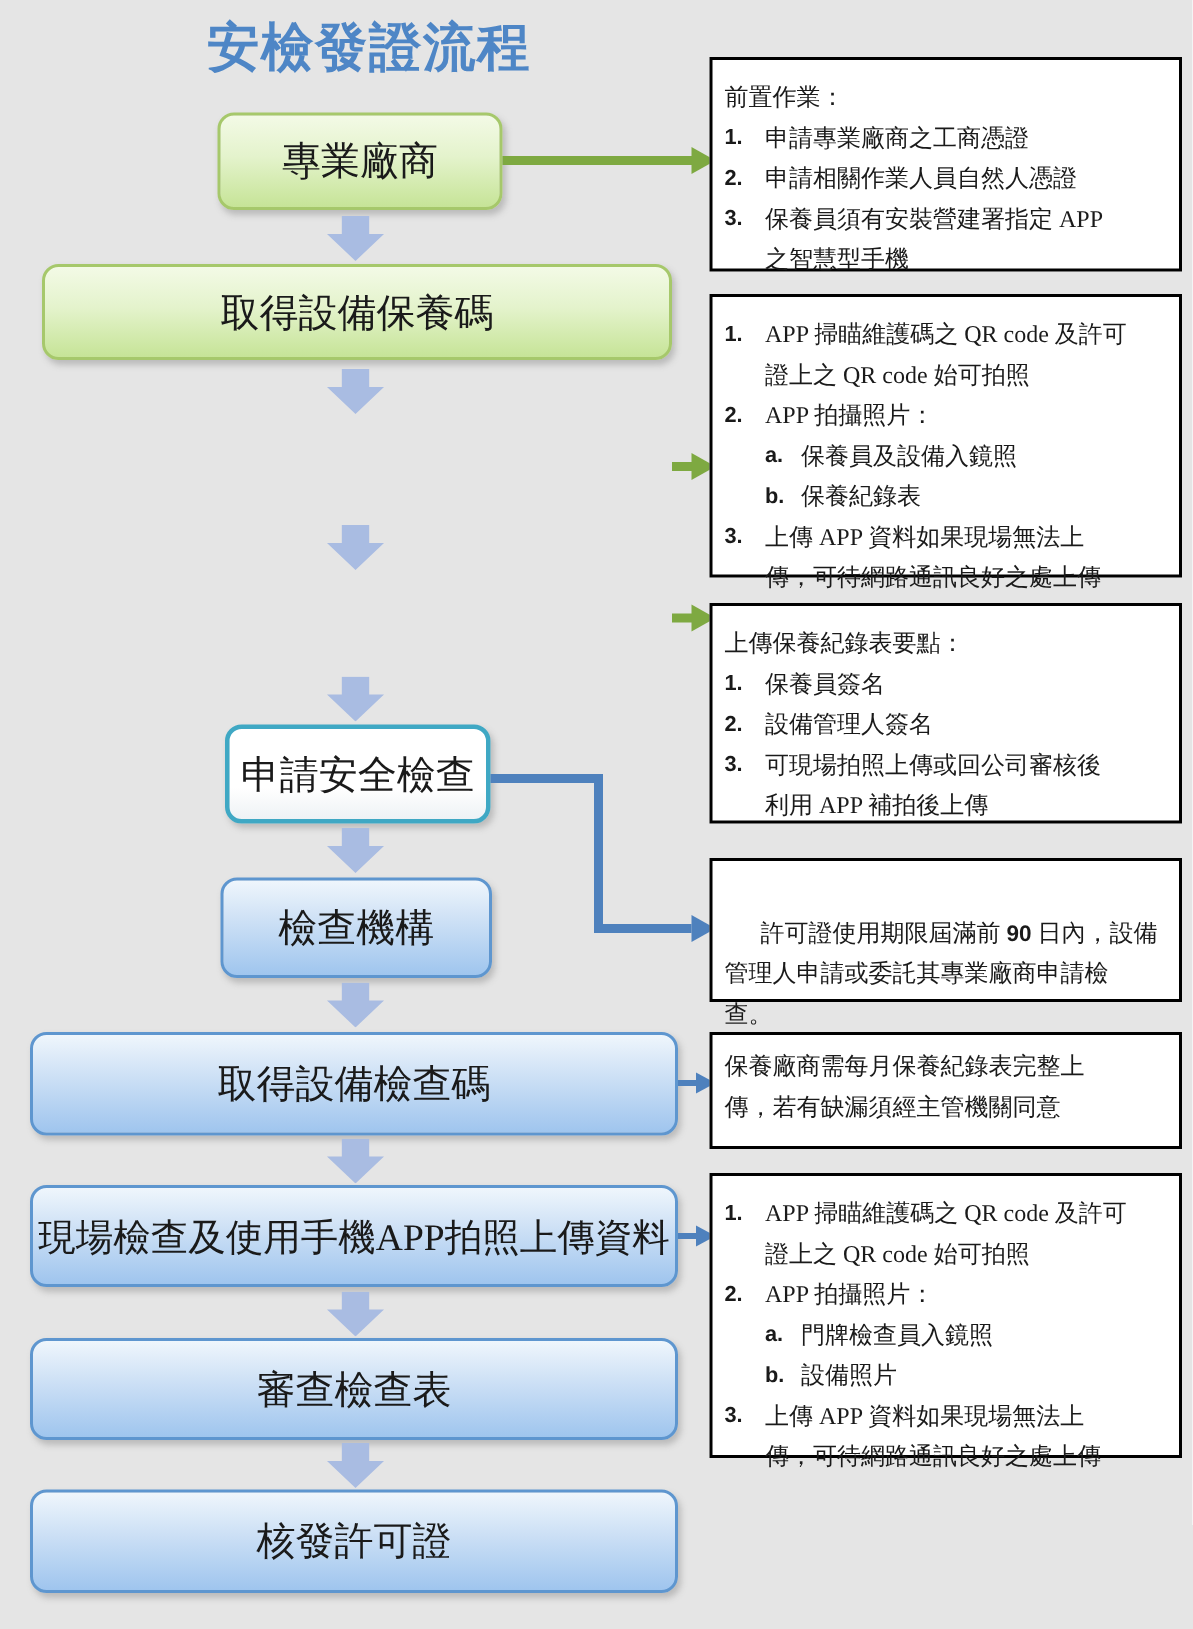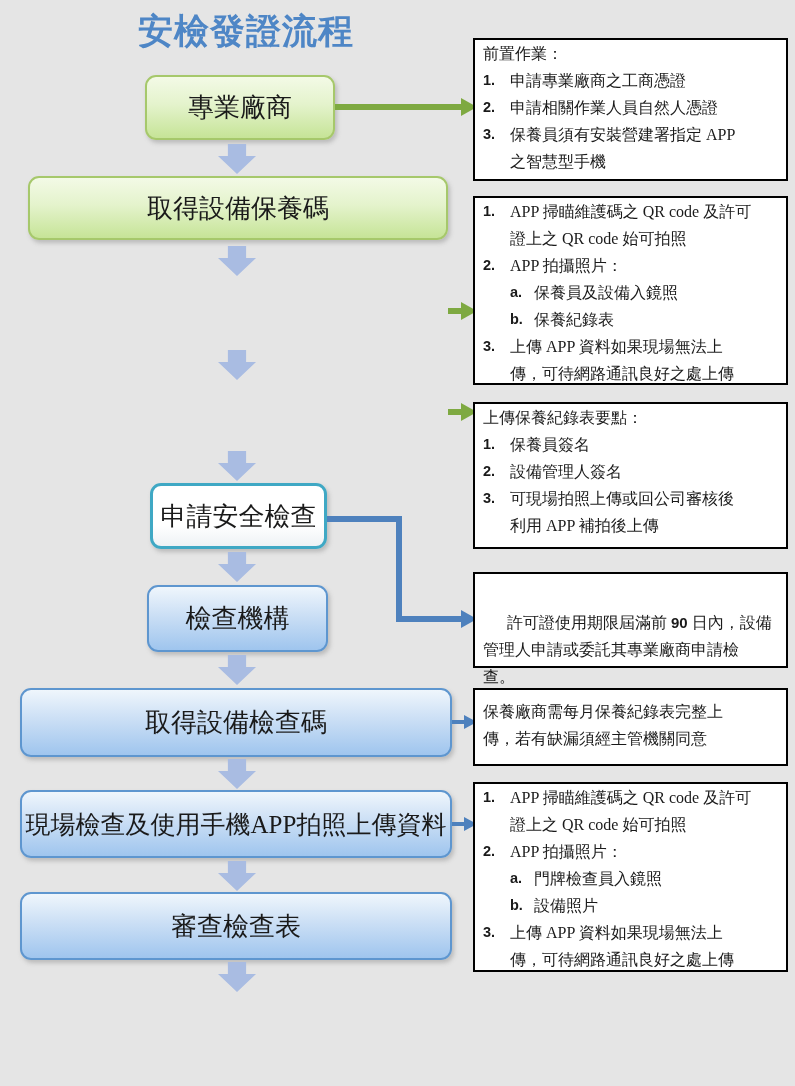--- a/index.html
+++ b/index.html
@@ -50,21 +50,21 @@
     width:0;height:0;border-top:7px solid transparent;border-bottom:7px solid transparent;
     border-left:13px solid #4E81BD;
   }
   .head-blue-big{
     width:0;height:0;border-top:9px solid transparent;border-bottom:9px solid transparent;
     border-left:16px solid #4E81BD;
   }
   
   .note{
     border:2px solid #000;background:#fff;box-sizing:border-box;
-    padding:0 6px 4px 8px;font-size:16px;line-height:27px;
+    padding:12px 6px 4px 8px;font-size:16px;line-height:27px;
   }
   .note .heading{white-space:pre-wrap;}
   .note-item{display:flex;}
   .note-item .marker{
     width:27px;flex:0 0 27px;font-family:"Liberation Sans",sans-serif;
     font-weight:bold;font-size:14.5px;
   }
   .note-item .txt{flex:1;white-space:pre-wrap;}
   .sub{margin-left:0px;}
   .sub .marker{width:24px;flex:0 0 24px;margin-left:2px;}
@@ -101,20 +101,23 @@
   </div>
 
   <div class="abs fbox blue" style="left:20px;top:892px;width:432px;height:68px;">
     <span>審查檢查表</span>
   </div>
 
   <div class="abs fbox blue small-font" style="left:20px;top:790px;width:432px;height:68px;">
     <span>現場檢查及使用手機APP拍照上傳資料</span>
   </div>
 
+  <div class="abs fbox blue" style="left:20px;top:993px;width:432px;height:69px;">
+    <span>核發許可證</span>
+  </div>
 
   <div class="abs down-arrow" style="left:218px;top:144px;"></div>
   <div class="abs down-arrow" style="left:218px;top:246px;"></div>
   <div class="abs down-arrow" style="left:218px;top:350px;"></div>
   <div class="abs down-arrow" style="left:218px;top:451px;"></div>
   <div class="abs down-arrow" style="left:218px;top:552px;"></div>
   <div class="abs down-arrow" style="left:218px;top:655px;"></div>
   <div class="abs down-arrow" style="left:218px;top:759px;"></div>
   <div class="abs down-arrow" style="left:218px;top:861px;"></div>
   <div class="abs down-arrow" style="left:218px;top:962px;"></div>

